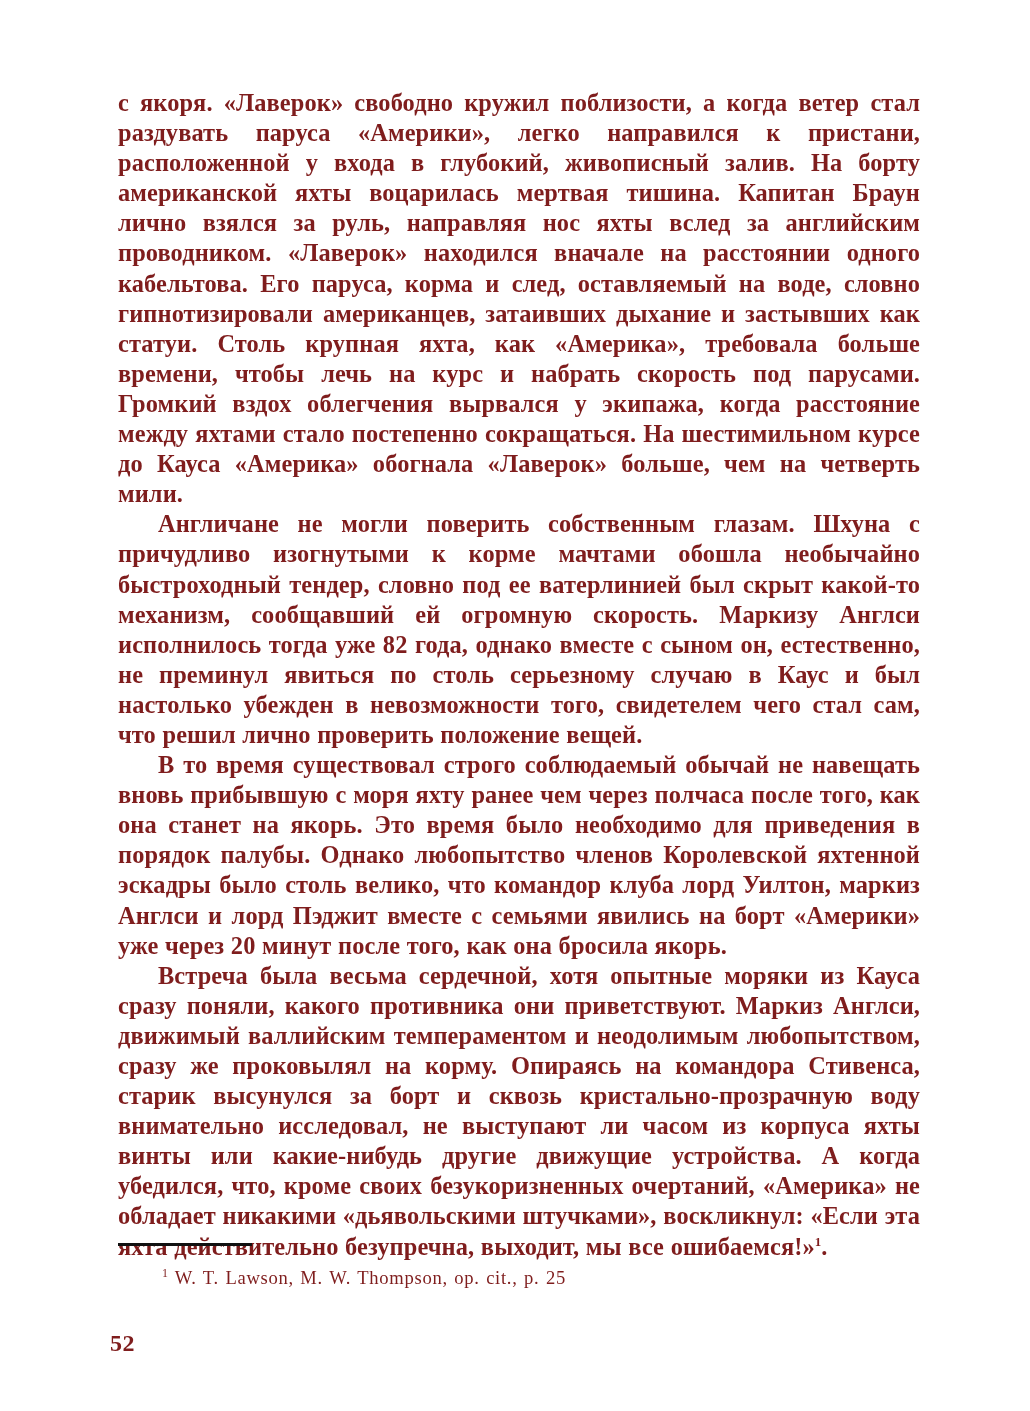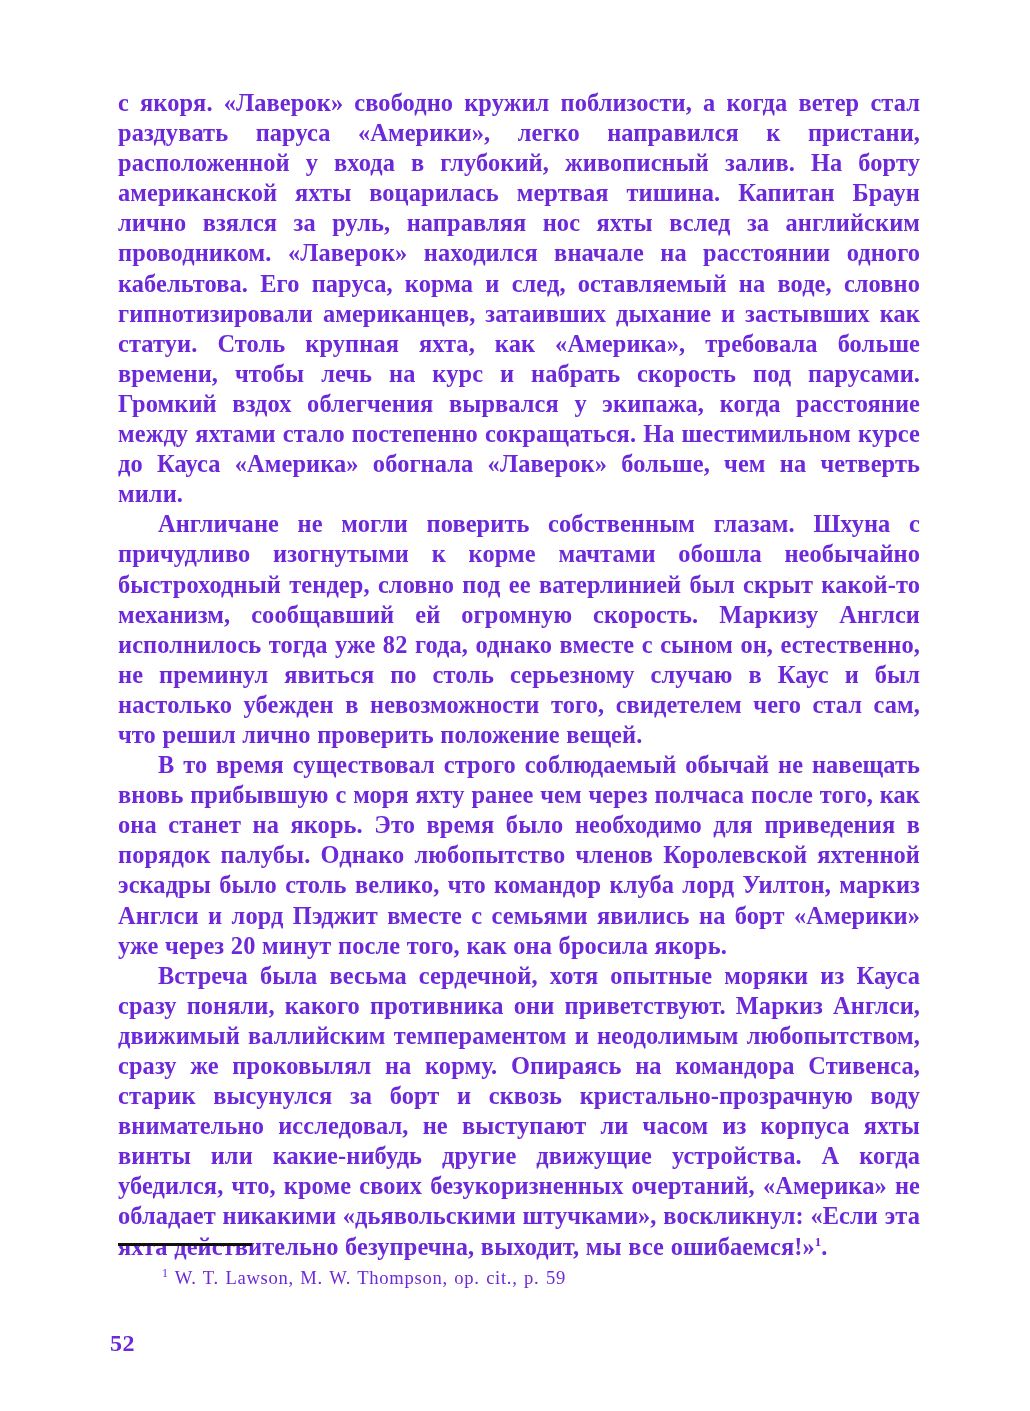--- a/index.html
+++ b/index.html
@@ -8,21 +8,21 @@
     padding: 0;
     background: #ffffff;
   }
   .page {
     position: relative;
     width: 1030px;
     height: 1411px;
     background: #ffffff;
     overflow: hidden;
     font-family: "Liberation Serif", "DejaVu Serif", serif;
-    color: #6d28d9;
+    color: #7f1d1d;
   }
   .text-column {
     position: absolute;
     left: 118px;
     top: 88px;
     width: 802px;
   }
   .para {
     margin: 0;
     text-align: justify;
@@ -92,18 +92,18 @@
 
     <p class="para">В то время существовал строго соблюдаемый обычай не навещать вновь прибывшую с моря яхту ранее чем через полчаса после того, как она станет на якорь. Это время было необходимо для приведения в порядок палубы. Однако любопытство членов Королевской яхтенной эскадры было столь велико, что командор клуба лорд Уилтон, маркиз Англси и лорд Пэджит вместе с семьями явились на борт «Америки» уже через 20 минут после того, как она бросила якорь.</p>
 
     <p class="para"><span>Встреча была весьма сердечной, хотя опытные моряки из Кауса сразу поняли, какого противника они приветствуют. Маркиз Англси, движимый валлийским темпераментом и неодолимым любопытством, сразу же проковылял на корму. Опираясь на командора Стивенса, старик высунулся за борт и сквозь кристально-прозрачную воду внимательно исследовал, не выступают ли часом из корпуса яхты винты или какие-нибудь другие движущие устройства. А когда убедился, что, кроме своих безукоризненных очертаний, «Америка» не обладает никакими «дьявольскими штучками», воскликнул: «Если эта яхта действительно безупречна, выходит, мы все ошибаемся!»</span><span class="footnote-ref">1</span>.</p>
 
 
   </div>
 
   <div class="footnote-area">
     <div class="footnote-rule"></div>
-    <p class="footnote-text"><span class="footnote-marker">1</span><span>W. T. Lawson, M. W. Thompson, op. cit., p. 59</span></p>
+    <p class="footnote-text"><span class="footnote-marker">1</span><span>W. T. Lawson, M. W. Thompson, op. cit., p. 25</span></p>
   </div>
 
   <div class="page-number">52</div>
 
 </div>
 
 </body></html>

